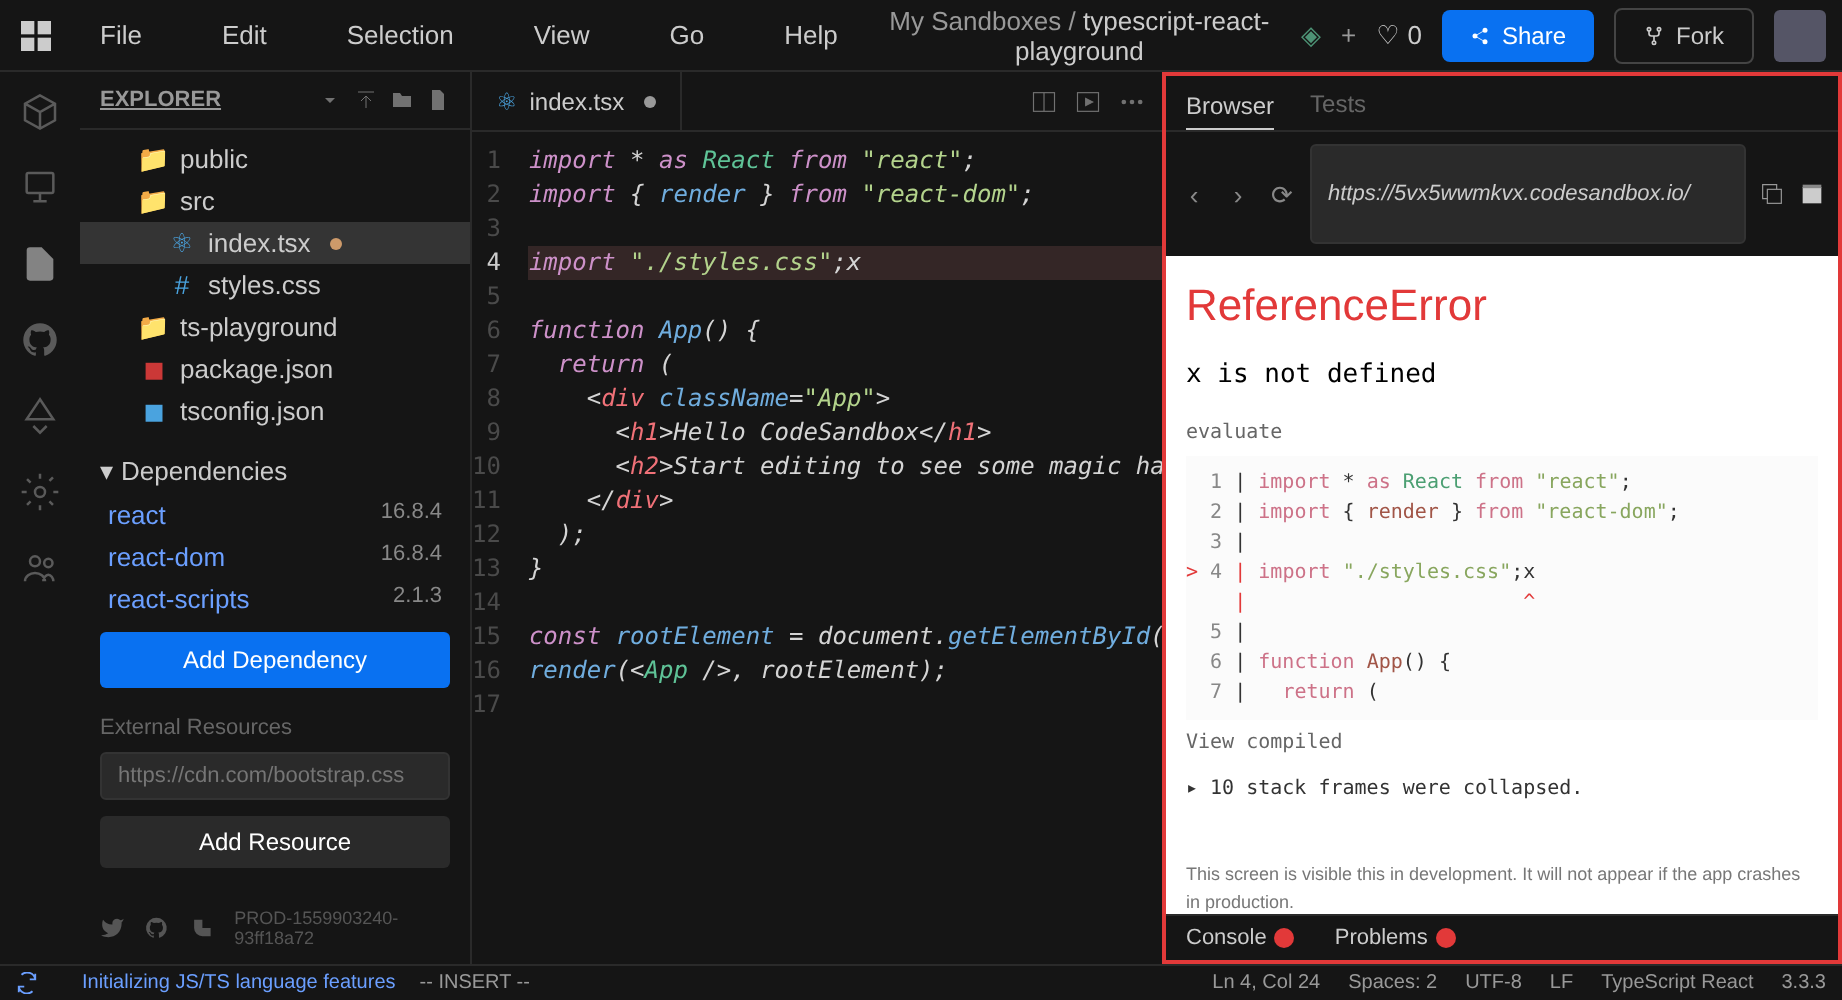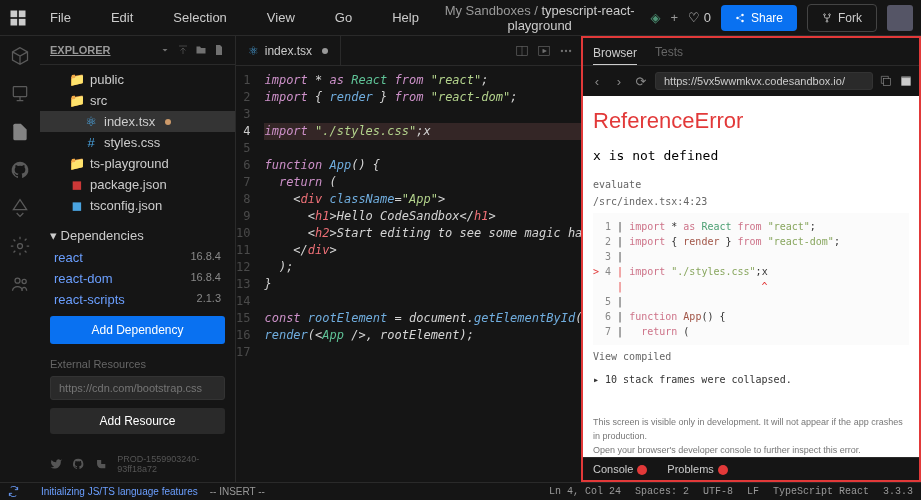--- a/index.html
+++ b/index.html
@@ -62,21 +62,21 @@
     .fn { color: #70adde; }
     .cmp { color: #5fc397; }
     .tag { color: #f07178; }
     .line-err { background: rgba(111,71,71,0.35); display: inline-block; width: 100%; }
     
     .preview-area { width: 340px; border: 2px solid #e23939; display: flex; flex-direction: column; background: #151515; }
     .preview-tabs { display: flex; background: #151515; border-bottom: 1px solid #2a2a2a; height: 28px; padding: 0 10px; gap: 18px; align-items: center; font-size: 12px; }
     .preview-tab { color: #ccc; cursor: pointer; border-bottom: 1px solid #ccc; padding-bottom: 4px; margin-bottom: -7px; }
     .preview-tab.inactive { color: #666; border: none; margin: 0; padding: 0; }
     .browser-bar { display: flex; align-items: center; gap: 6px; padding: 6px; background: #151515; }
-    .url-input { flex: 1; background: #2a2a2a; border: 1px solid #333; color: #ccc; padding: 2px 8px; border-radius: 3px; font-size: 11px; min-width: 0; }
+    .url-input { flex: 1; background: #2a2a2a; border: 1px solid #333; color: #ccc; padding: 18px 8px; border-radius: 3px; font-size: 11px; min-width: 0; font-style: italic; }
     .nav-icon { color: #888; cursor: pointer; width: 16px; text-align: center; }
     
     .preview-content { flex: 1; background: #fff; color: #000; padding: 12px 10px; font-size: 12px; overflow: hidden; }
     .err-title { color: #e23939; font-size: 22px; font-weight: 400; margin-bottom: 14px; }
     .err-msg { font-family: monospace; color: #000; margin-bottom: 16px; font-size: 13px; }
     .err-loc { color: #666; font-size: 10px; margin-bottom: 6px; font-family: monospace; }
     .err-code { background: #fbfbfb; font-family: monospace; font-size: 10px; line-height: 15px; white-space: pre; color: #333; padding: 6px 0; }
     .err-code .lineno { color: #888; }
     .err-code .i { color: #cd7288; }
     .err-code .s { color: #88a65e; }
@@ -84,21 +84,21 @@
     .err-code .p { color: #a15547; }
     .err-code .mark { color: #e23939; }
     .collapsed-msg { font-size: 10px; color: #333; margin: 12px 0; font-family: monospace; }
     .err-help { font-size: 9px; color: #777; line-height: 14px; margin-top: 30px; }
     
     .preview-footer { display: flex; background: #151515; border-top: 1px solid #2a2a2a; padding: 5px 10px; gap: 20px; font-size: 11px; }
     .badge-dot { display: inline-block; width: 10px; height: 10px; border-radius: 50%; background: #e23939; margin-left: 4px; vertical-align: middle; }
     
     .statusbar { height: 18px; background: #151515; border-top: 1px solid #2a2a2a; display: flex; align-items: center; font-size: 10px; color: #999; padding: 0 8px; gap: 12px; }
     .status-left { display: flex; align-items: flex-start; gap: 22px; color: #6b9fff; }
-    .status-right { margin-left: auto; display: flex; gap: 14px; font-family: Liberation Mono, monospace; }
+    .status-right { margin-left: auto; display: flex; gap: 14px; }
   </style>
 </head>
 <body>
 
 <div class="titlebar">
   <svg class="titlebar-logo" viewBox="0 0 24 24" fill="#ccc">
       <rect x="3" y="3" width="8" height="8"></rect>
       <rect x="13" y="3" width="8" height="8"></rect>
       <rect x="3" y="13" width="8" height="8"></rect>
       <rect x="13" y="13" width="8" height="8"></rect>
@@ -342,33 +342,32 @@
         </svg>
       <svg width="14" height="14" viewBox="0 0 24 24" fill="#ccc">
           <rect x="4" y="6" width="16" height="14"></rect>
           <rect x="4" y="4" width="16" height="3" fill="#888"></rect>
         </svg>
     </div>
     <div class="preview-content">
       <div class="err-title">ReferenceError</div>
       <div class="err-msg">x is not defined</div>
       <div class="err-loc">evaluate</div>
-      <div class="err-loc">/src/index.tsx:4:23</div>
       <div class="err-code">  <span class="lineno">1</span> | <span class="i">import</span> * <span class="i">as</span> <span class="c">React</span> <span class="i">from</span> <span class="s">"react"</span>;
   <span class="lineno">2</span> | <span class="i">import</span> { <span class="p">render</span> } <span class="i">from</span> <span class="s">"react-dom"</span>;
   <span class="lineno">3</span> | 
 <span class="mark">&gt; <span class="lineno">4</span> |</span> <span class="i">import</span> <span class="s">"./styles.css"</span>;x
 <span class="mark">    |                       ^</span>
   <span class="lineno">5</span> | 
   <span class="lineno">6</span> | <span class="i">function</span> <span class="p">App</span>() {
   <span class="lineno">7</span> |   <span class="i">return</span> (</div>
       <div class="err-loc" style="margin-top:6px">View compiled</div>
       <div class="collapsed-msg">▸ 10 stack frames were collapsed.</div>
       <div class="err-help">
-        <div>This screen is visible only in development. It will not appear if the app crashes in production.</div>
+        <div>This screen is visible this in development. It will not appear if the app crashes in production.</div>
         <div>Open your browser's developer console to further inspect this error.</div>
 
       </div>
     </div>
     <div class="preview-footer">
       <span><span>Console</span><span class="badge-dot"></span></span>
       <span><span>Problems</span><span class="badge-dot"></span></span>
     </div>
   </div>
 </div>

